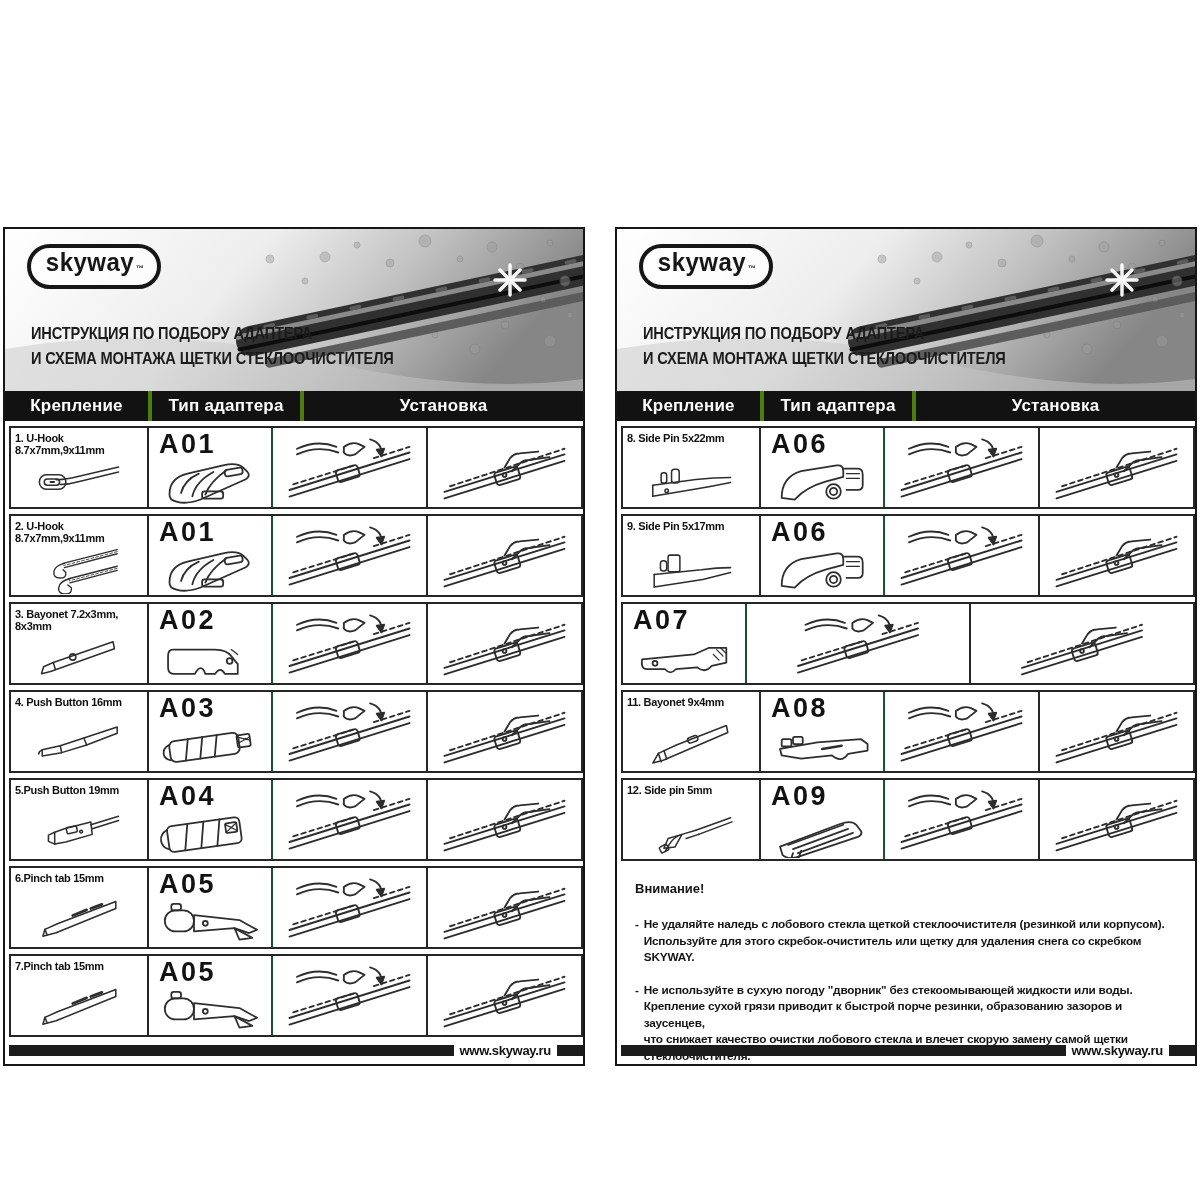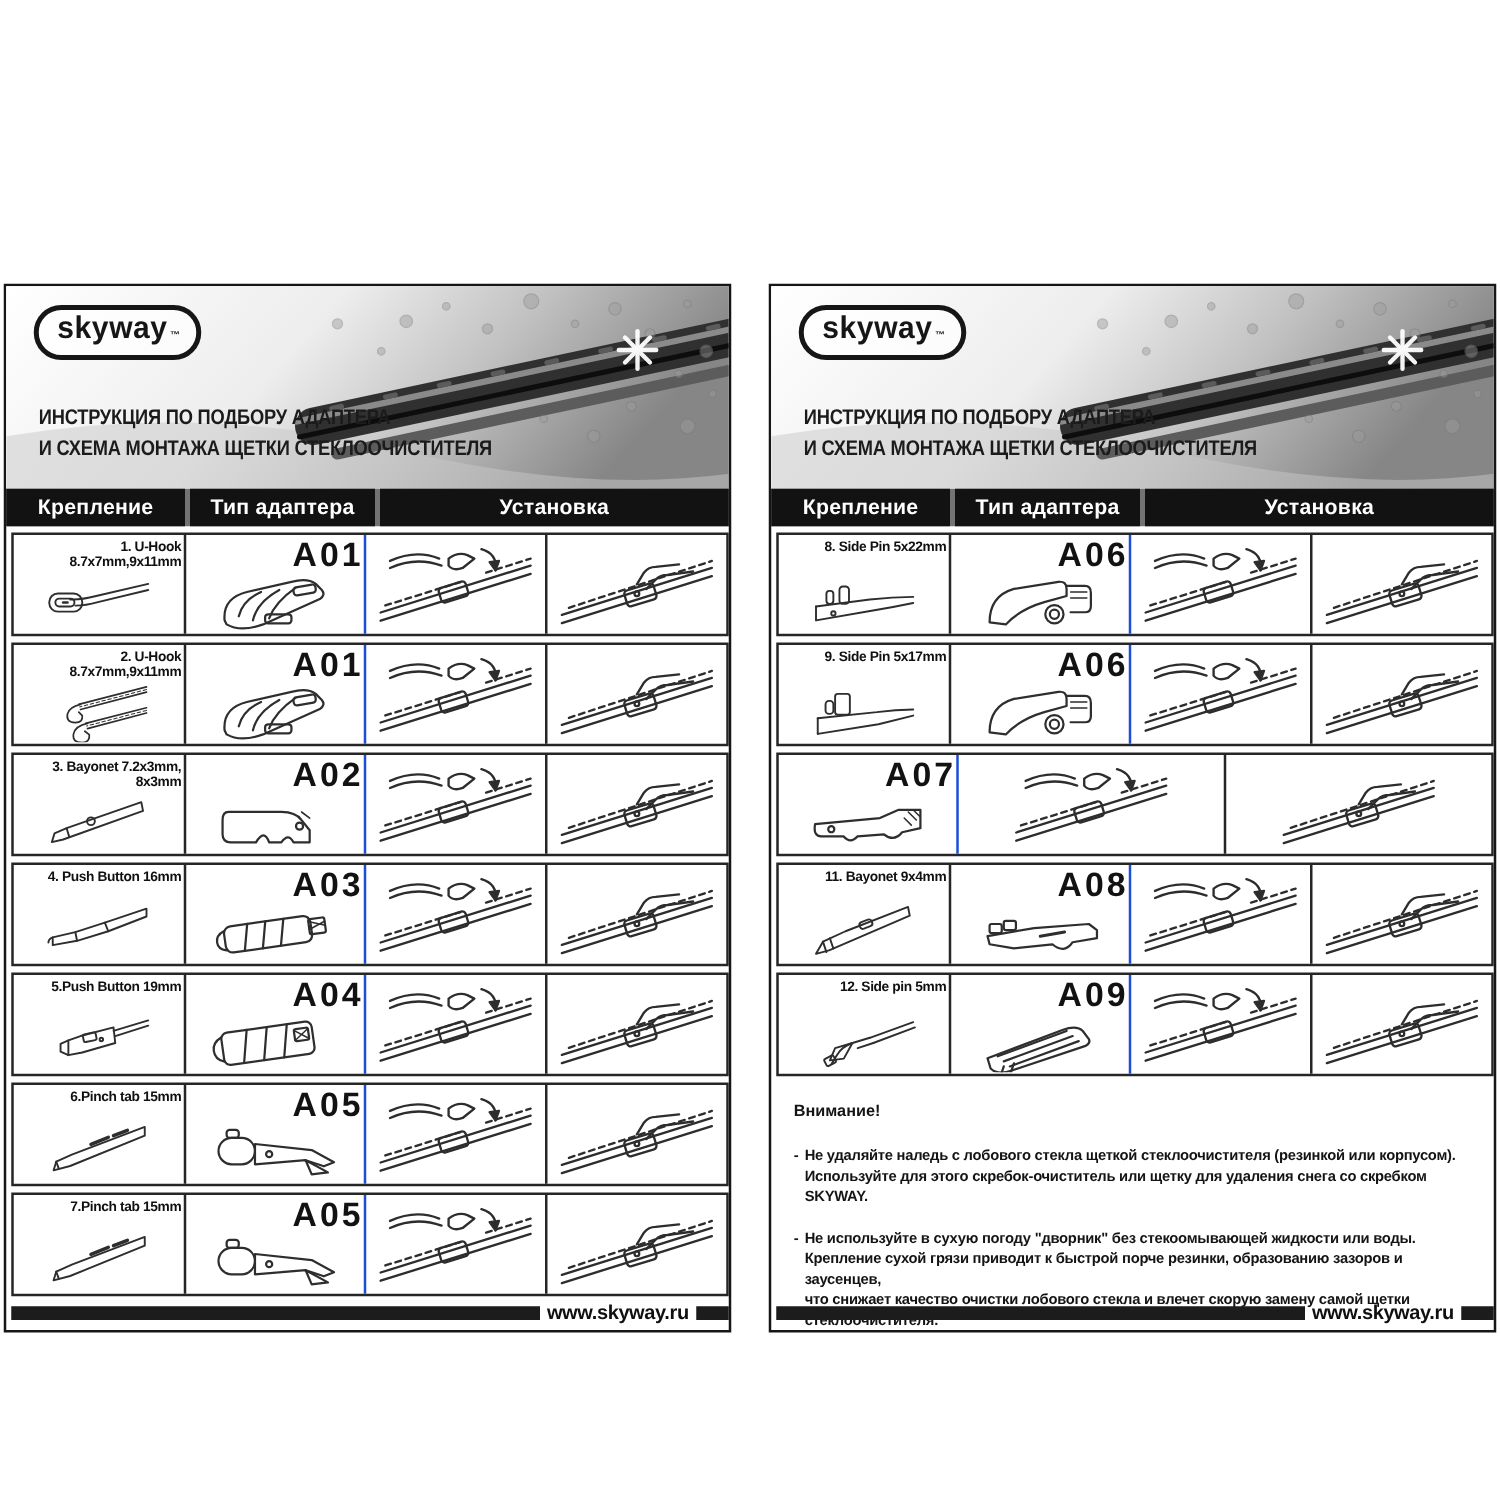--- a/index.html
+++ b/index.html
@@ -25,52 +25,52 @@
     position:absolute;top:15px;left:22px;border:4px solid #161616;border-radius:999px;
     padding:0 13px 2px 13px;background:rgba(255,255,255,.72);
     font-weight:bold;font-size:25px;line-height:29px;color:#161616;white-space:nowrap;
   }
   .logo-text{display:inline-block;transform:scaleX(.96);letter-spacing:.5px;}
   .tm{font-size:8px;vertical-align:baseline;}
   .title{position:absolute;left:26px;top:92px;font-weight:bold;font-size:17px;line-height:25px;color:#1b1b1b;white-space:nowrap;}
   .title-line{transform:scaleX(.86);transform-origin:0 50%;letter-spacing:-.2px;}
 
   
-  .thead{position:absolute;top:162px;left:0;width:578px;height:30px;display:flex;gap:4px;background:#737373;}
+  .thead{position:absolute;top:162px;left:0;width:578px;height:30px;display:flex;gap:4px;background:#4d7c0f;}
   .th{background:#121212;color:#fff;font-weight:bold;font-size:17px;display:flex;align-items:center;justify-content:center;letter-spacing:.2px;}
   .th-mount{width:143px;}
   .th-adapter{width:148px;}
   .th-install{flex:1;}
 
   
   .rows{position:absolute;top:197px;left:4px;width:574px;}
   .row{height:83px;margin-bottom:5px;border:2px solid #262626;display:flex;box-sizing:border-box;background:#fff;}
-  .cell{position:relative;box-sizing:border-box;height:100%;text-align:right;}
+  .cell{position:relative;box-sizing:border-box;height:100%;}
   .c-mount{width:138px;border-right:2px solid #262626;}
-  .c-adapter{width:144px;border-right:2px solid #1d4ed8;}
+  .c-adapter{width:124px;border-right:2px solid #14532d;}
   .c-install{flex:1;}
   .c-install-a{border-right:2px solid #262626;}
   .mlabel{font-size:11px;font-weight:bold;letter-spacing:-.3px;line-height:12px;padding:4px 2px 0 4px;color:#101010;}
   .micon{position:absolute;left:2px;right:2px;bottom:1px;height:50px;}
   .acode{font-size:27px;font-weight:bold;letter-spacing:2.5px;line-height:28px;padding:2px 0 0 10px;color:#121212;}
   .aicon{position:absolute;left:4px;right:2px;bottom:1px;height:47px;}
   .iicon{position:absolute;inset:2px;}
   svg.art{width:100%;height:100%;display:block;}
 
   
   .notice{position:absolute;left:18px;top:652px;width:550px;color:#141414;}
   .notice-heading{font-weight:bold;font-size:13px;margin-bottom:20px;}
   .notice-item{display:flex;gap:5px;font-weight:bold;font-size:11.8px;line-height:16.5px;letter-spacing:-.2px;margin-bottom:16px;}
   .notice-text{white-space:pre-line;}
 
   
   .footer{position:absolute;left:4px;width:574px;top:814px;height:15px;display:flex;align-items:center;}
   .fbar{background:#1c1c1c;height:11px;}
   .fbar-left{flex:1;}
-  .furl{font-weight:bold;font-size:16px;line-height:15px;padding:0 6px;color:#101010;letter-spacing:-.3px;}
+  .furl{font-weight:bold;font-size:13px;line-height:15px;padding:0 6px;color:#101010;letter-spacing:-.3px;}
   .fbar-right{width:26px;}
 
   #symlib{position:absolute;width:0;height:0;overflow:hidden;}
 </style>
 </head>
 <body>
 
 <svg id="symlib" xmlns="http://www.w3.org/2000/svg" aria-hidden="true">
   <defs>
     <linearGradient id="gHero" x1="0" y1="0" x2="1" y2="0.25">

